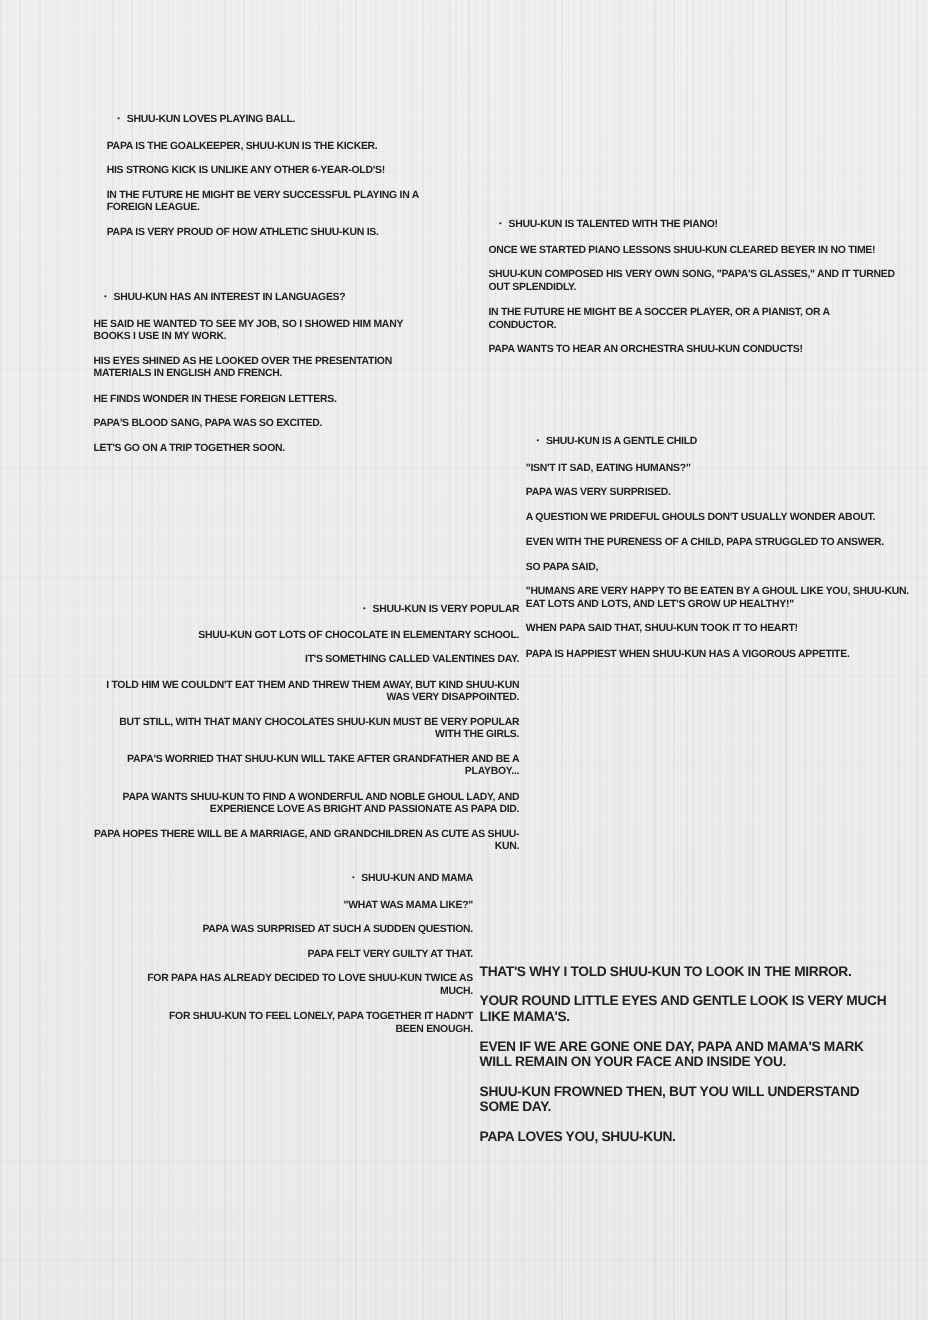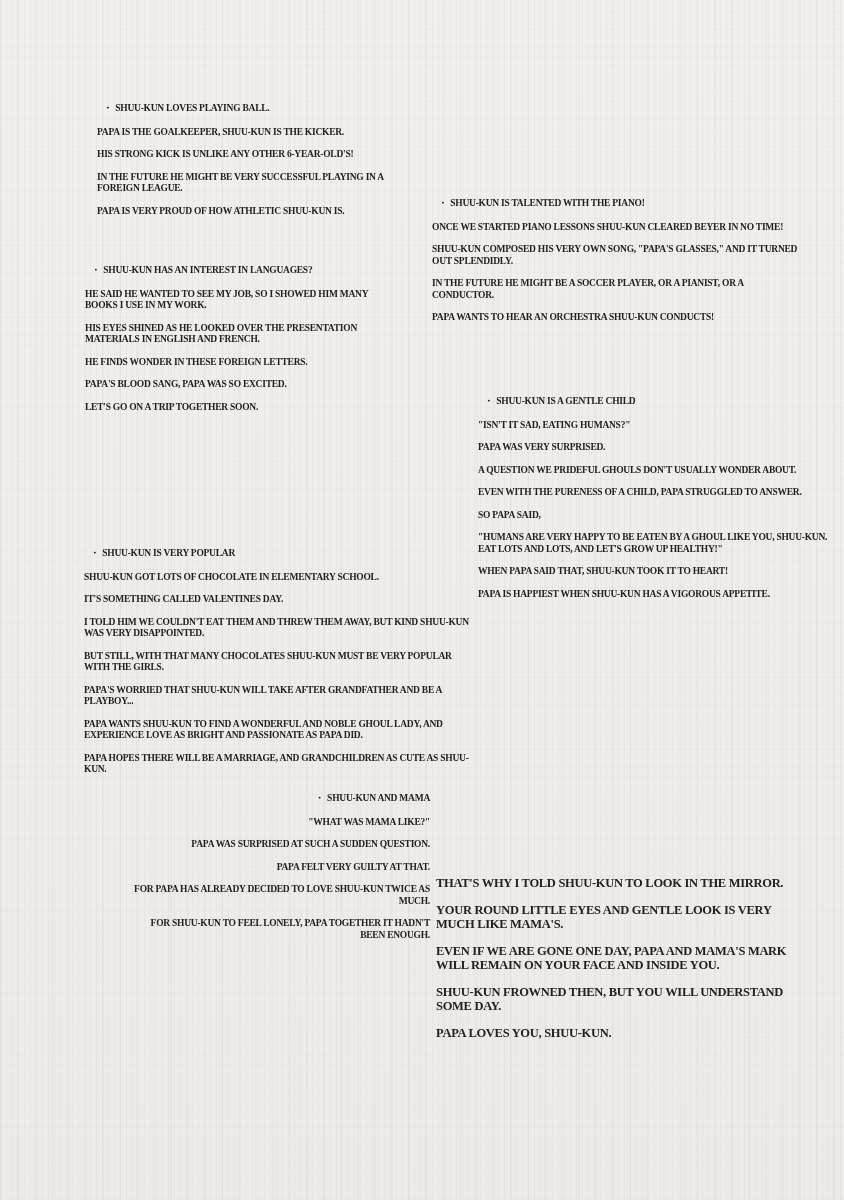--- a/index.html
+++ b/index.html
@@ -20,21 +20,20 @@
       repeating-linear-gradient(0deg, rgba(150,146,140,0.04) 0px, rgba(150,146,140,0.04) 1px, transparent 1px, transparent 9px),
       linear-gradient(180deg, #f1f0ee 0%, #eeedeb 55%, #ecebe9 100%);
   }
   .note {
     position: absolute;
     color: #222120;
     font-size: 9.5px;
     line-height: 11.5px;
     letter-spacing: -0.25px;
     font-weight: 700;
-    font-family: Liberation Serif, serif;
   }
   .note p {
     margin: 0 0 11px 0;
   }
   .note .head {
     padding-left: 6px;
     margin-bottom: 12px;
     white-space: nowrap;
   }
   .note .bullet {
@@ -44,24 +43,24 @@
   .note.big {
     font-size: 12.5px;
     line-height: 14px;
     letter-spacing: -0.3px;
   }
   .note.big p {
     margin: 0 0 13px 0;
   }
   
   #block-ball      { left:  97px; top: 103px; width: 302px; }
-  #block-piano     { left: 432px; top: 198px; width: 372px; }
+  #block-piano     { left: 444px; top: 198px; width: 372px; }
   #block-languages { left:  85px; top: 265px; width: 316px; }
   #block-gentle    { left: 478px; top: 396px; width: 350px; }
-  #block-popular   { left:  84px; top: 548px; width: 388px; }
+  #block-popular   { left:  84px; top: 548px; width: 388px; text-align: right; }
   #block-mama      { left: 130px; top: 793px; width: 300px; text-align: right; }
   #block-mirror    { left: 436px; top: 876px; width: 370px; }
 </style>
 </head>
 <body>
 
 <div id="page">
 
   <div class="note" id="block-ball">
     <p class="head"><span class="bullet">・</span><span>SHUU-KUN LOVES PLAYING BALL.</span></p>

